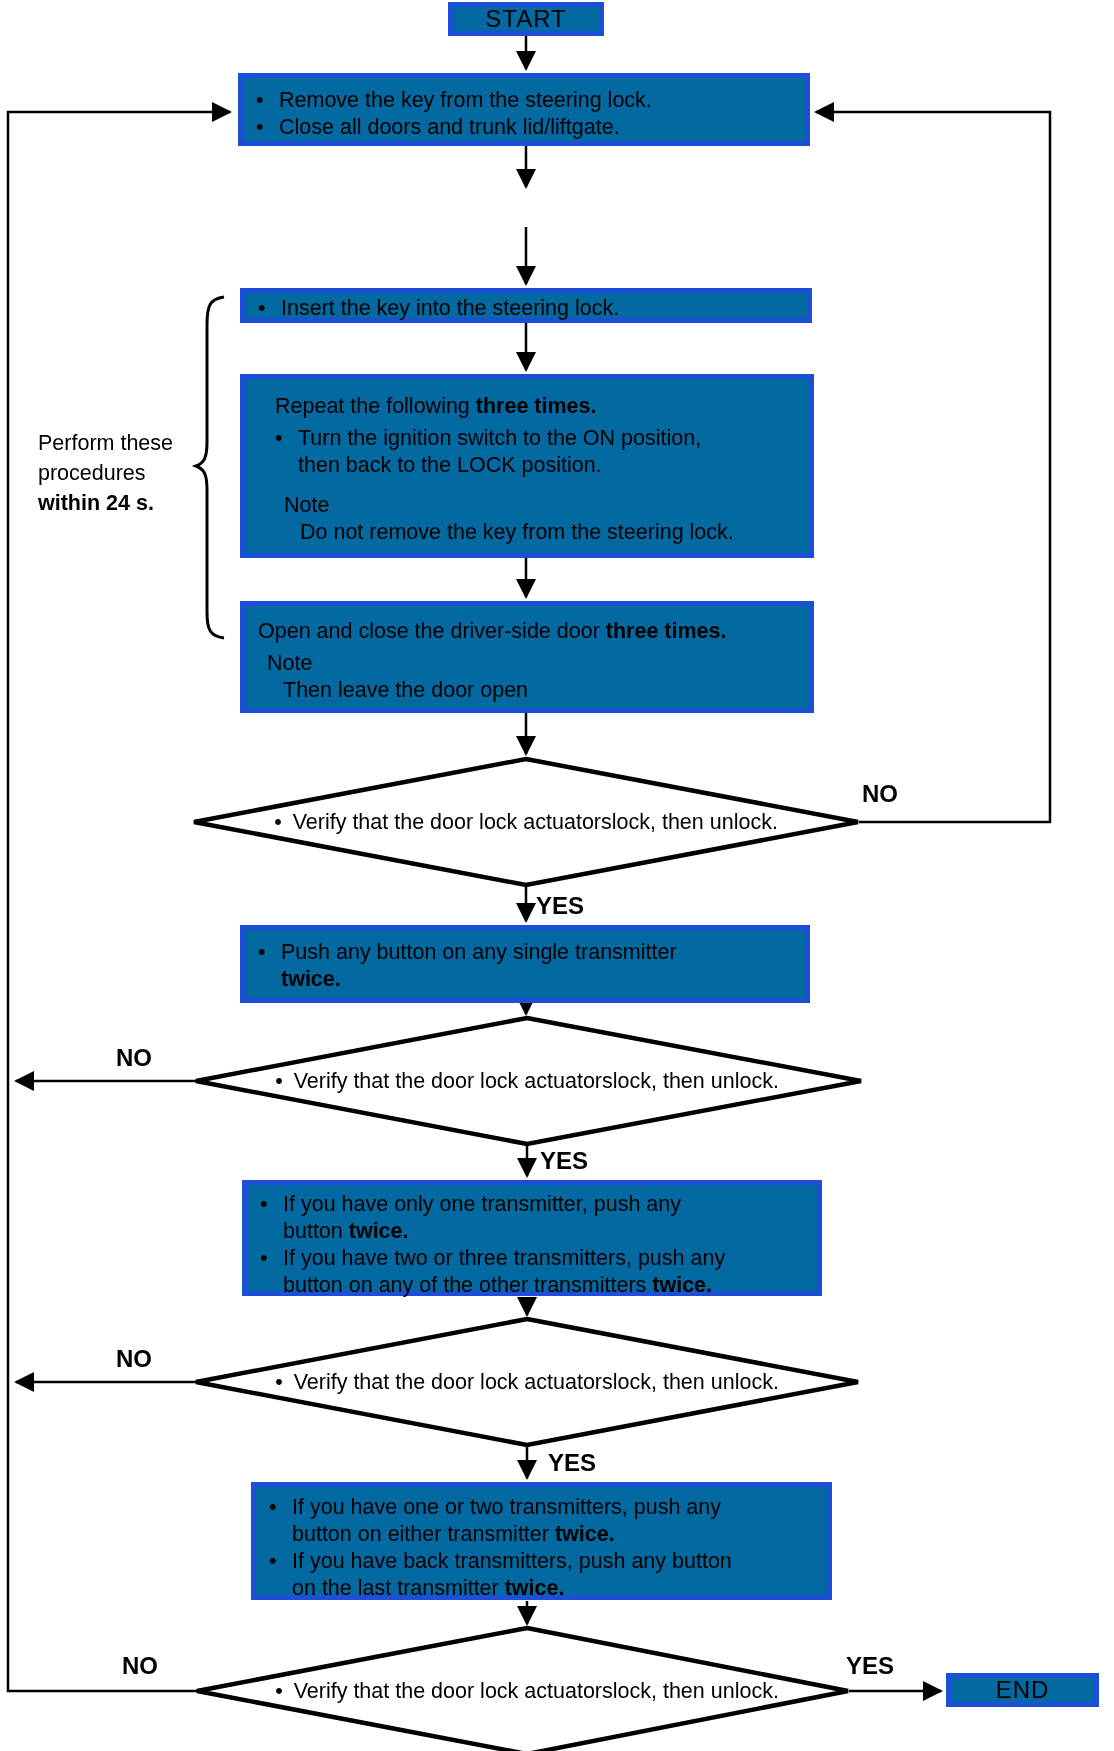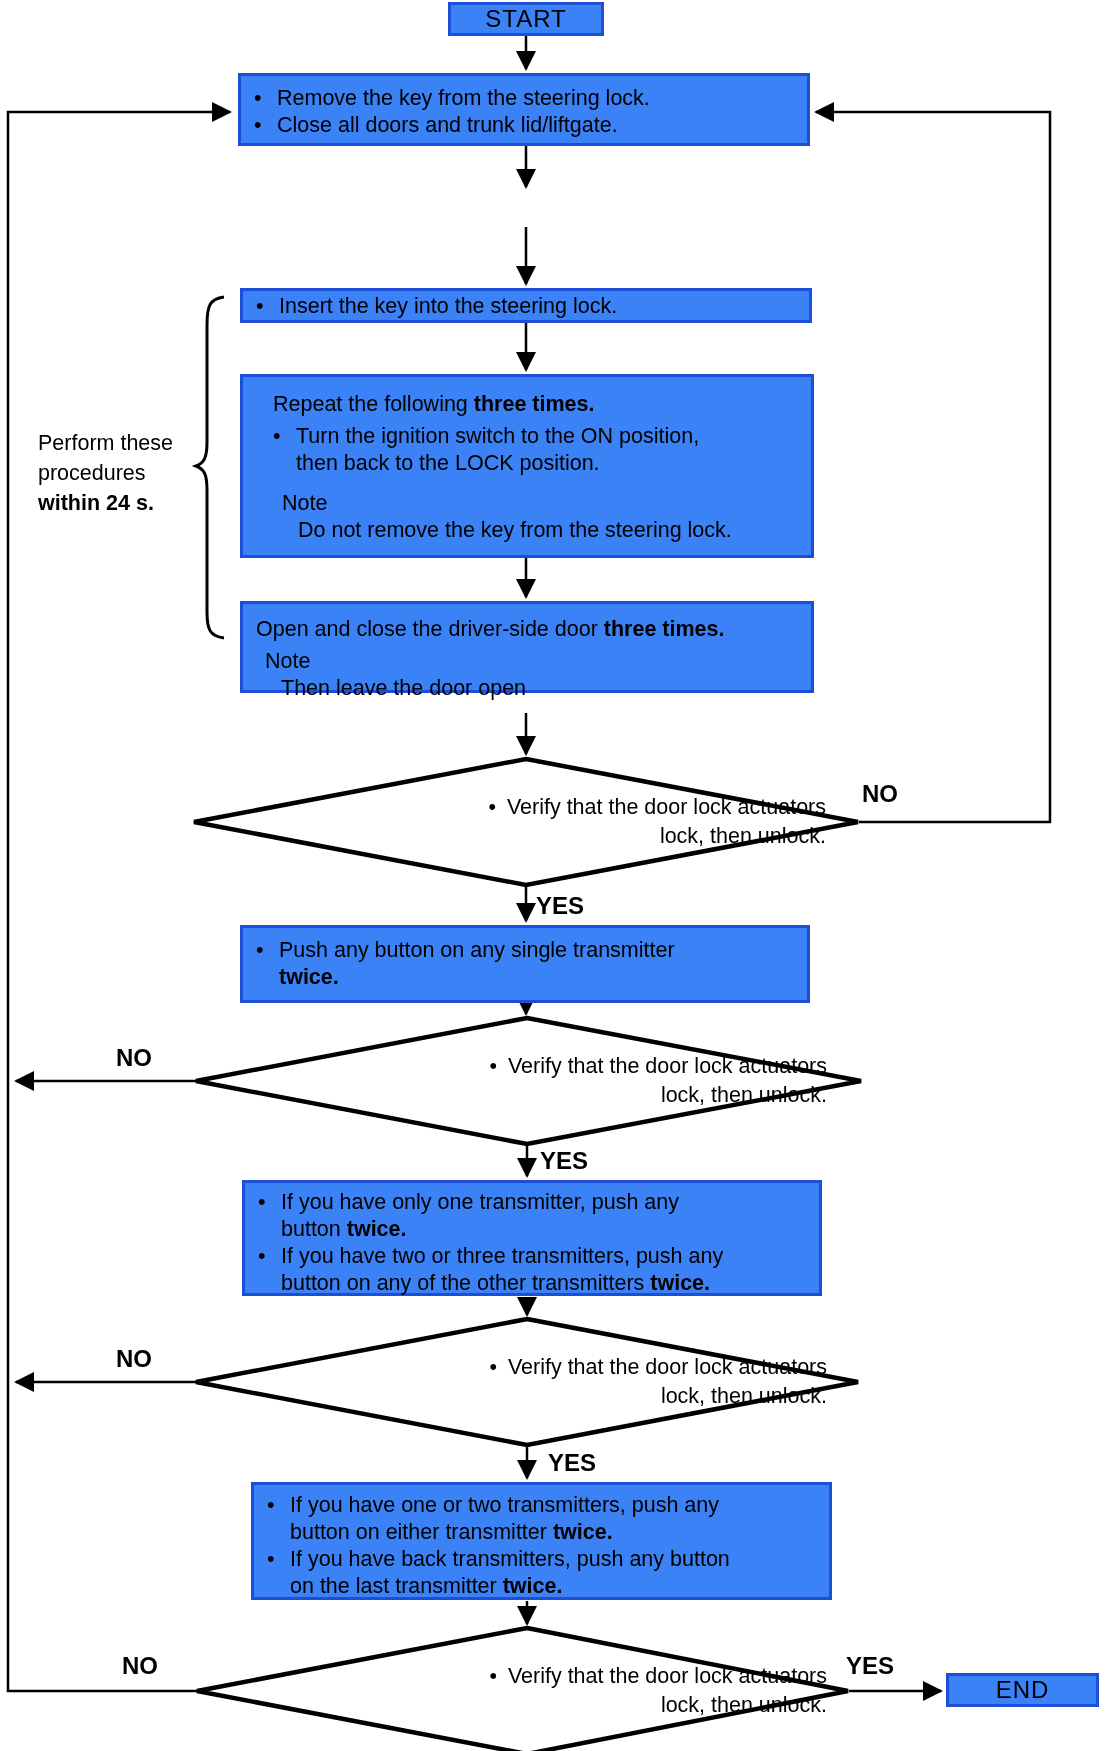--- a/index.html
+++ b/index.html
@@ -1,31 +1,31 @@
 <!DOCTYPE html>
 <html><head>
 <meta charset="utf-8">
 <style>
   html,body{margin:0;padding:0;background:#fff;}
   #canvas{position:relative;width:1114px;height:1751px;background:#fff;
           font-family:"Liberation Sans", sans-serif;color:#000;overflow:hidden;}
   #wires{position:absolute;left:0;top:0;}
-  .box{position:absolute;background:#3b82f6;border:3px solid #1d4ed8;box-sizing:border-box;
+  .box{position:absolute;background:#0369a1;border:5px solid #1d4ed8;box-sizing:border-box;
        font-size:21.5px;}
   .terminal{display:flex;align-items:center;justify-content:center;
             font-size:24px;letter-spacing:1px;}
   .tline{line-height:27px;white-space:nowrap;}
   .blt{display:inline-block;width:23px;}
   .seg-b{font-weight:bold;}
   .gap-sm{margin-top:5px;}
   .gap-lg{margin-top:13px;}
   .ind-cont{padding-left:23px;}
   .ind-note{padding-left:9px;}
   .ind-noteb{padding-left:25px;}
-  .dmdtext{position:absolute;display:flex;flex-direction:column;align-items:flex-end;
+  .dmdtext{position:absolute;display:flex;flex-direction:row;align-items:center;
            justify-content:center;font-size:21.5px;text-align:center;}
   .dmdtext .tline{line-height:29px;}
   .dmdtext .blt{width:auto;margin-right:11px;}
   .lbl{position:absolute;font-size:24px;white-space:nowrap;font-weight:bold;}
   .sidenote{position:absolute;font-size:21.5px;}
   .sidenote .tline{line-height:30px;}
 </style>
 </head>
 <body>
 
@@ -75,21 +75,21 @@
   <div class="box" style="left:240px;top:288px;width:572px;height:35px;padding:2px 0 0 13px;">
       <div class="tline"><span class="blt">•</span><span>Insert the key into the steering lock.</span></div>
     </div>
   <div class="box" style="left:240px;top:374px;width:574px;height:184px;padding:14px 0 0 30px;">
       <div class="tline"><span>Repeat the following </span><span class="seg-b">three times.</span></div>
       <div class="tline gap-sm"><span class="blt">•</span><span>Turn the ignition switch to the ON position,</span></div>
       <div class="tline ind-cont"><span>then back to the LOCK position.</span></div>
       <div class="tline gap-lg ind-note"><span>Note</span></div>
       <div class="tline ind-noteb"><span>Do not remove the key from the steering lock.</span></div>
     </div>
-  <div class="box" style="left:240px;top:601px;width:574px;height:92px;padding:12px 0 16px 13px;">
+  <div class="box" style="left:240px;top:601px;width:574px;height:112px;padding:12px 0 16px 13px;">
       <div class="tline"><span>Open and close the driver-side door </span><span class="seg-b">three times.</span></div>
       <div class="tline gap-sm ind-note"><span>Note</span></div>
       <div class="tline ind-noteb"><span>Then leave the door open</span></div>
     </div>
   <div class="box" style="left:240px;top:925px;width:570px;height:78px;padding:9px 0 0 13px;">
       <div class="tline"><span class="blt">•</span><span>Push any button on any single transmitter</span></div>
       <div class="tline ind-cont"><span class="seg-b">twice.</span></div>
     </div>
   <div class="box" style="left:242px;top:1180px;width:580px;height:116px;padding:6px 0 0 13px;">
       <div class="tline"><span class="blt">•</span><span>If you have only one transmitter, push any</span></div>

